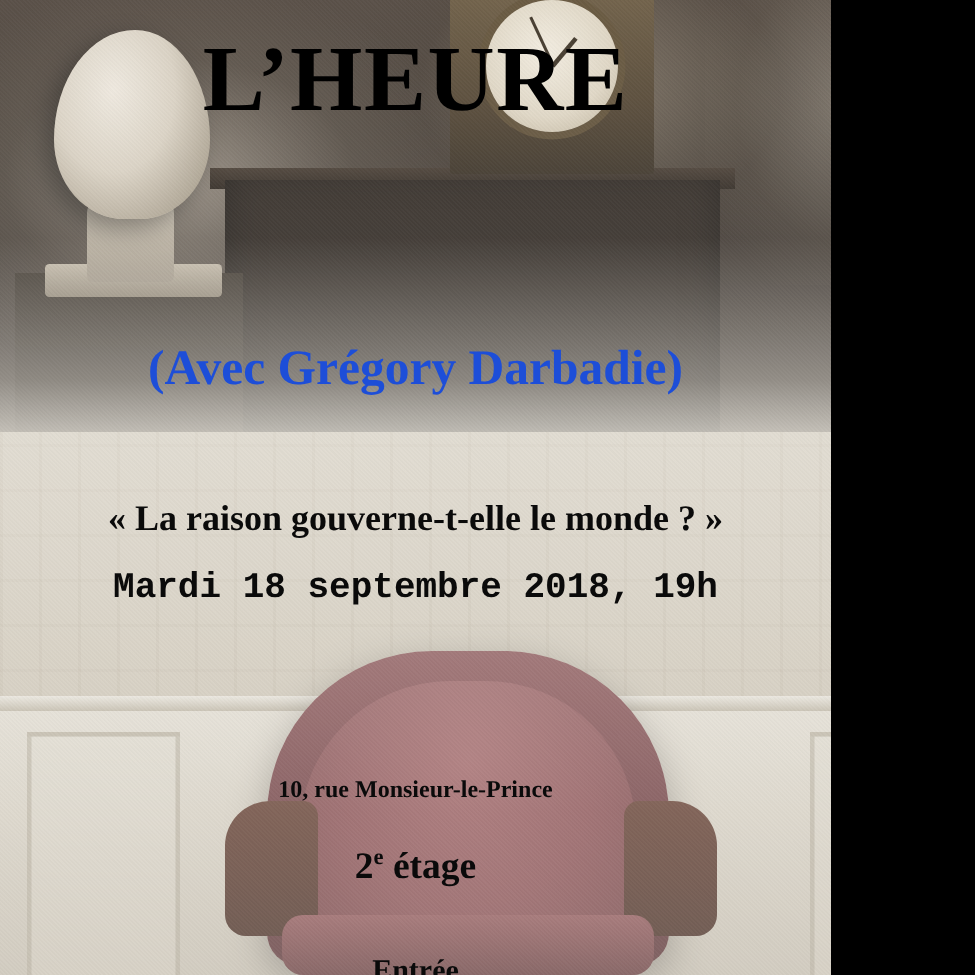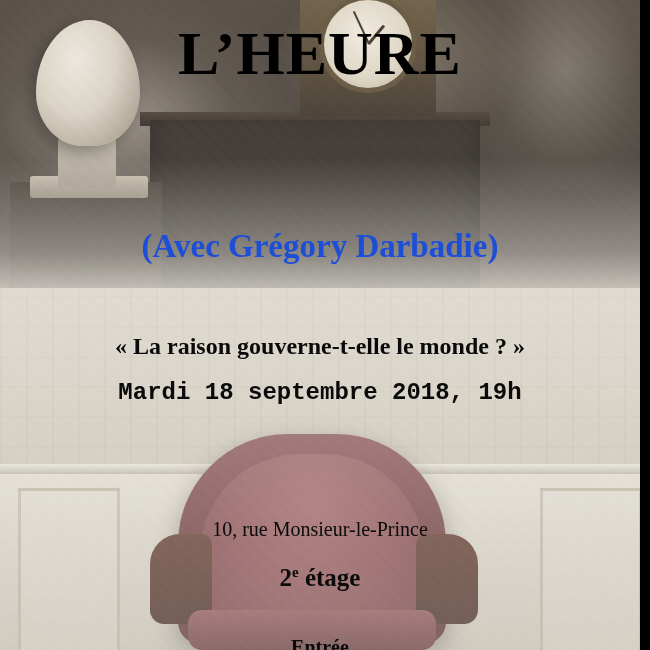--- a/index.html
+++ b/index.html
@@ -2,21 +2,21 @@
 <html><head>
 <meta charset="utf-8">
 <style>
   html, body {
     margin: 0;
     padding: 0;
     background: #000;
   }
   #poster {
     position: relative;
-    width: 640px;
+    width: 554px;
     height: 650px;
     overflow: hidden;
     font-family: "Liberation Serif", serif;
     background: #cfc9c0;
   }
 
   
   .bg-top {
     position: absolute;
     left: 0; top: 0;
@@ -258,22 +258,22 @@
   .venue {
     position: absolute;
     left: 0; right: 0; top: 483px;
     font-size: 26px;
     font-weight: bold;
     color: #0a0a0a;
   }
   .street {
     position: absolute;
     left: 0; right: 0; top: 518px;
-    font-size: 20px;
-    font-weight: normal;
+    font-size: 16px;
+    font-weight: bold;
     color: #0a0a0a;
   }
   .city {
     position: absolute;
     left: 0; right: 0; top: 538px;
     font-size: 16px;
     font-weight: bold;
     color: #0a0a0a;
   }
   .floor {

